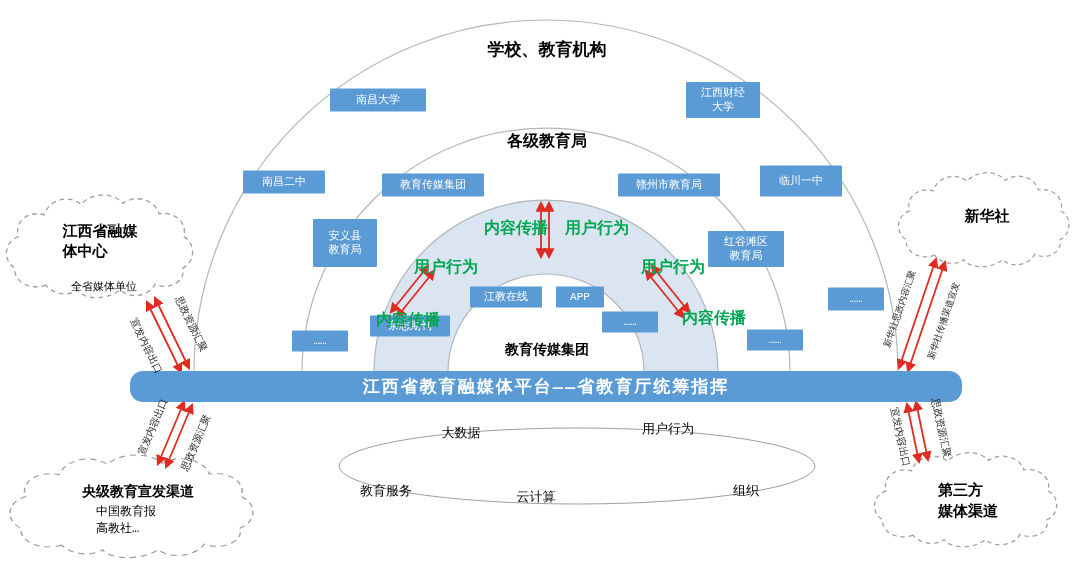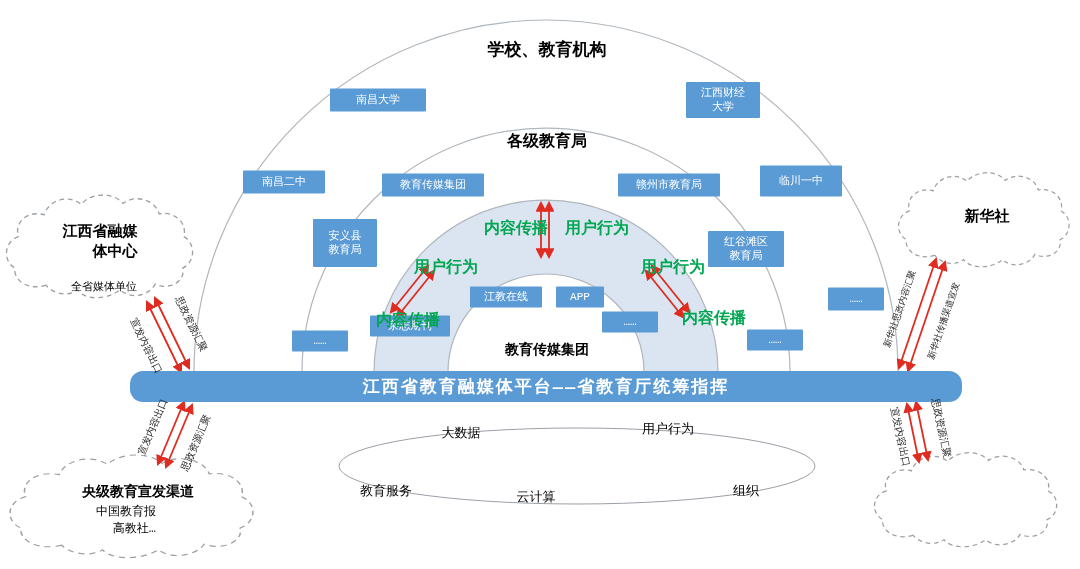--- a/index.html
+++ b/index.html
@@ -23,21 +23,21 @@
   }
   .rlabel{
     position:absolute;font-size:10px;color:#222;white-space:nowrap;
   }
   .flabel{
     position:absolute;transform:translate(-50%,-50%);
     font-size:13px;color:#000;white-space:nowrap;text-align:right;
   }
   .cloud-text{
     position:absolute;transform:translate(-50%,-50%);
-    text-align:right;white-space:pre-line;color:#000;
+    text-align:left;white-space:pre-line;color:#000;
   }
   .main-bar{
     position:absolute;left:130px;top:371px;width:832px;height:31px;
     background:#5b9bd5;border-radius:13px;
     display:flex;align-items:center;justify-content:center;
     color:#fff;font-size:17px;font-weight:bold;letter-spacing:2px;white-space:nowrap;
   }
 </style>
 </head>
 <body>
@@ -143,20 +143,22 @@
   <div class="rlabel" style="left:900px;top:437px;transform:translate(-50%,-50%) rotate(78deg)">宣发内容出口</div>
   <div class="rlabel" style="left:941px;top:428px;transform:translate(-50%,-50%) rotate(78deg)">思政资源汇聚</div>
 
   <div class="cloud-text" style="left:100px;top:243px;font-size:15px;font-weight:600;line-height:1.35">江西省融媒
 体中心</div>
   <div class="cloud-text" style="left:104px;top:286px;font-size:11px">全省媒体单位</div>
   <div class="cloud-text" style="left:987px;top:216px;font-size:15px;font-weight:600">新华社</div>
   <div class="cloud-text" style="left:138px;top:492px;font-size:14px;font-weight:600">央级教育宣发渠道</div>
   <div class="cloud-text" style="left:126px;top:521px;font-size:12px;line-height:1.4">中国教育报
 高教社…</div>
+  <div class="cloud-text" style="left:968px;top:502px;font-size:15px;font-weight:600;line-height:1.4">第三方
+媒体渠道</div>
 
   <div class="flabel" style="left:461px;top:433px">大数据</div>
   <div class="flabel" style="left:668px;top:429px">用户行为</div>
   <div class="flabel" style="left:386px;top:491px">教育服务</div>
   <div class="flabel" style="left:536px;top:497px">云计算</div>
   <div class="flabel" style="left:746px;top:491px">组织</div>
 
 </div>
 
 </body></html>

